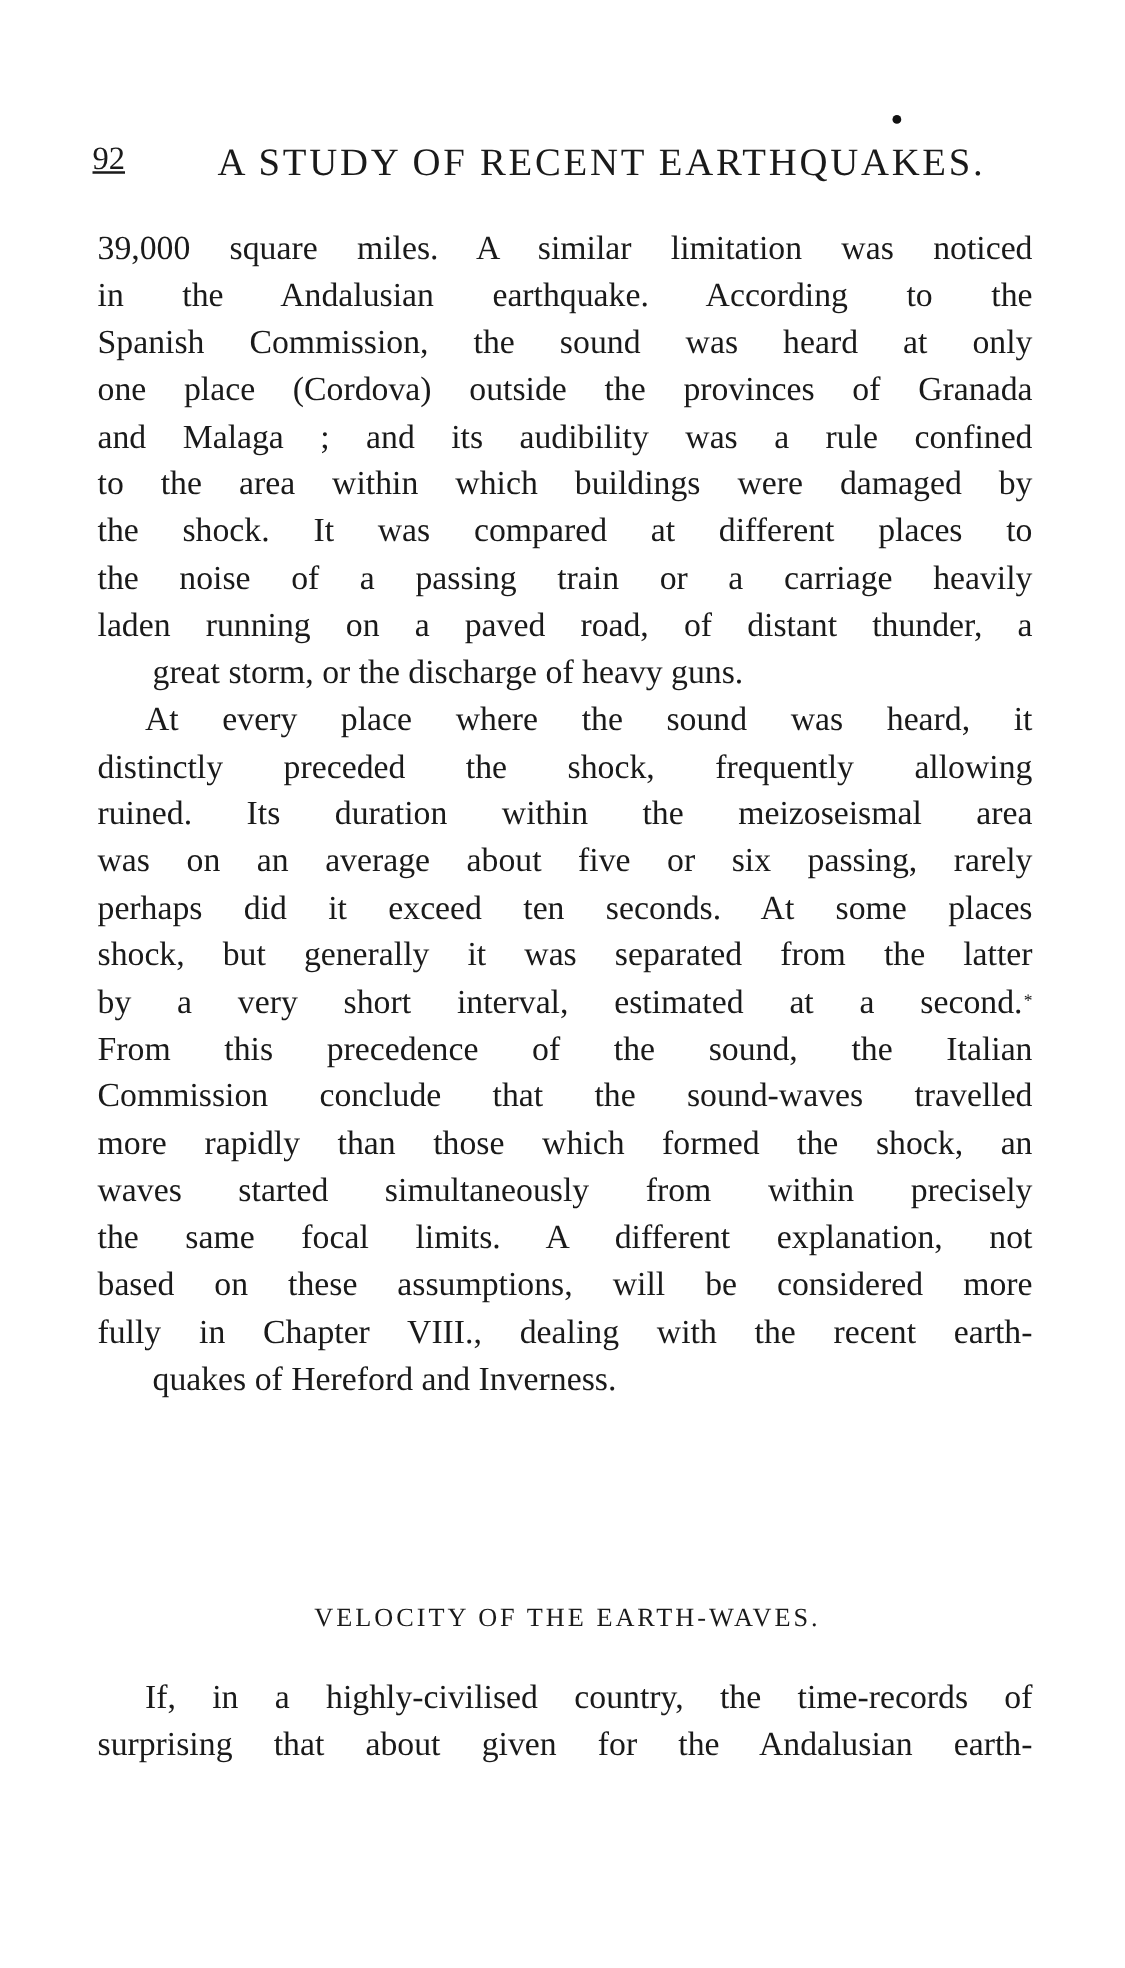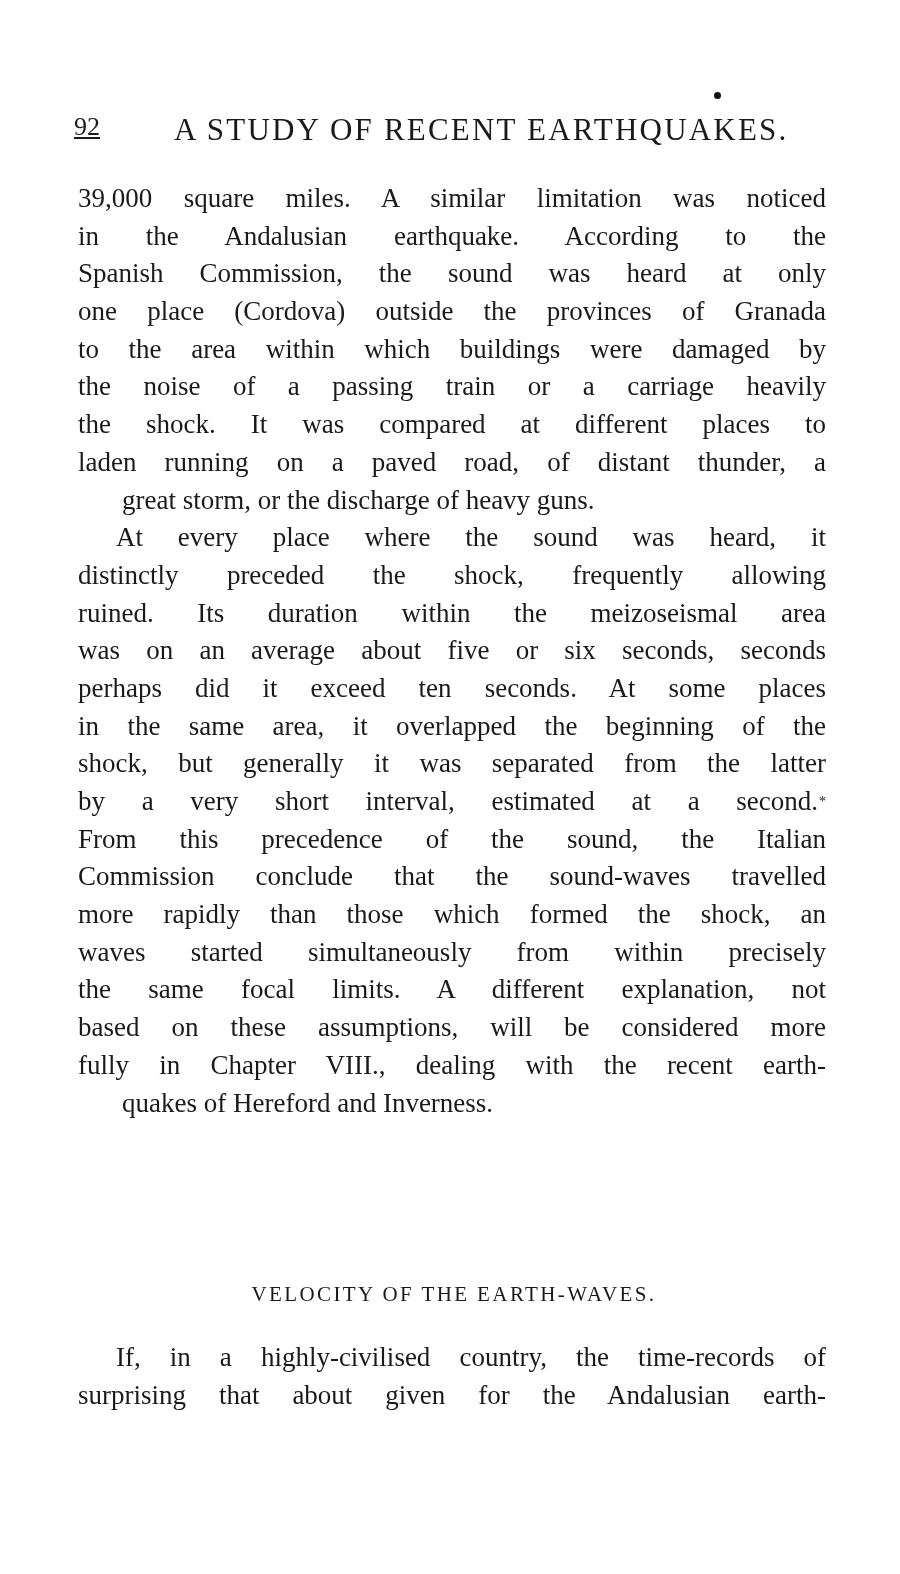--- a/index.html
+++ b/index.html
@@ -110,32 +110,32 @@
     <span class="head-title">A STUDY OF RECENT EARTHQUAKES.</span>
     <span class="mark-dot"></span>
   </div>
 
   <div class="body-text">
 
     <span class="line">39,000 square miles.  A similar limitation was noticed</span>
     <span class="line">in the Andalusian earthquake.  According to the</span>
     <span class="line">Spanish Commission, the sound was heard at only</span>
     <span class="line">one place (Cordova) outside the provinces of Granada</span>
+    <span class="line">and Malaga ; and its audibility was a rule confined</span>
     <span class="line">to the area within which buildings were damaged by</span>
+    <span class="line">the shock.  It was compared at different places to</span>
     <span class="line">the noise of a passing train or a carriage heavily</span>
-    <span class="line">the shock.  It was compared at different places to</span>
     <span class="line">laden running on a paved road, of distant thunder, a</span>
     <span class="line last">great storm, or the discharge of heavy guns.</span>
 
     <span class="line indent">At every place where the sound was heard, it</span>
     <span class="line">distinctly preceded the shock, frequently allowing</span>
     <span class="line">ruined.  Its duration within the meizoseismal area</span>
-    <span class="line">was on an average about five or six seconds, seconds</span>
+    <span class="line">was on an average about five or six passing, rarely</span>
     <span class="line">perhaps did it exceed ten seconds.  At some places</span>
-    <span class="line">in the same area, it overlapped the beginning of the</span>
     <span class="line">shock, but generally it was separated from the latter</span>
     <span class="line"><span>by a very short interval, estimated at a second.</span><span class="footnote-star">*</span></span>
     <span class="line">From this precedence of the sound, the Italian</span>
     <span class="line">Commission conclude that the sound-waves travelled</span>
     <span class="line">more rapidly than those which formed the shock, an</span>
     <span class="line">waves started simultaneously from within precisely</span>
     <span class="line">the same focal limits.  A different explanation, not</span>
     <span class="line">based on these assumptions, will be considered more</span>
     <span class="line">fully in Chapter VIII., dealing with the recent earth-</span>
     <span class="line last">quakes of Hereford and Inverness.</span>

